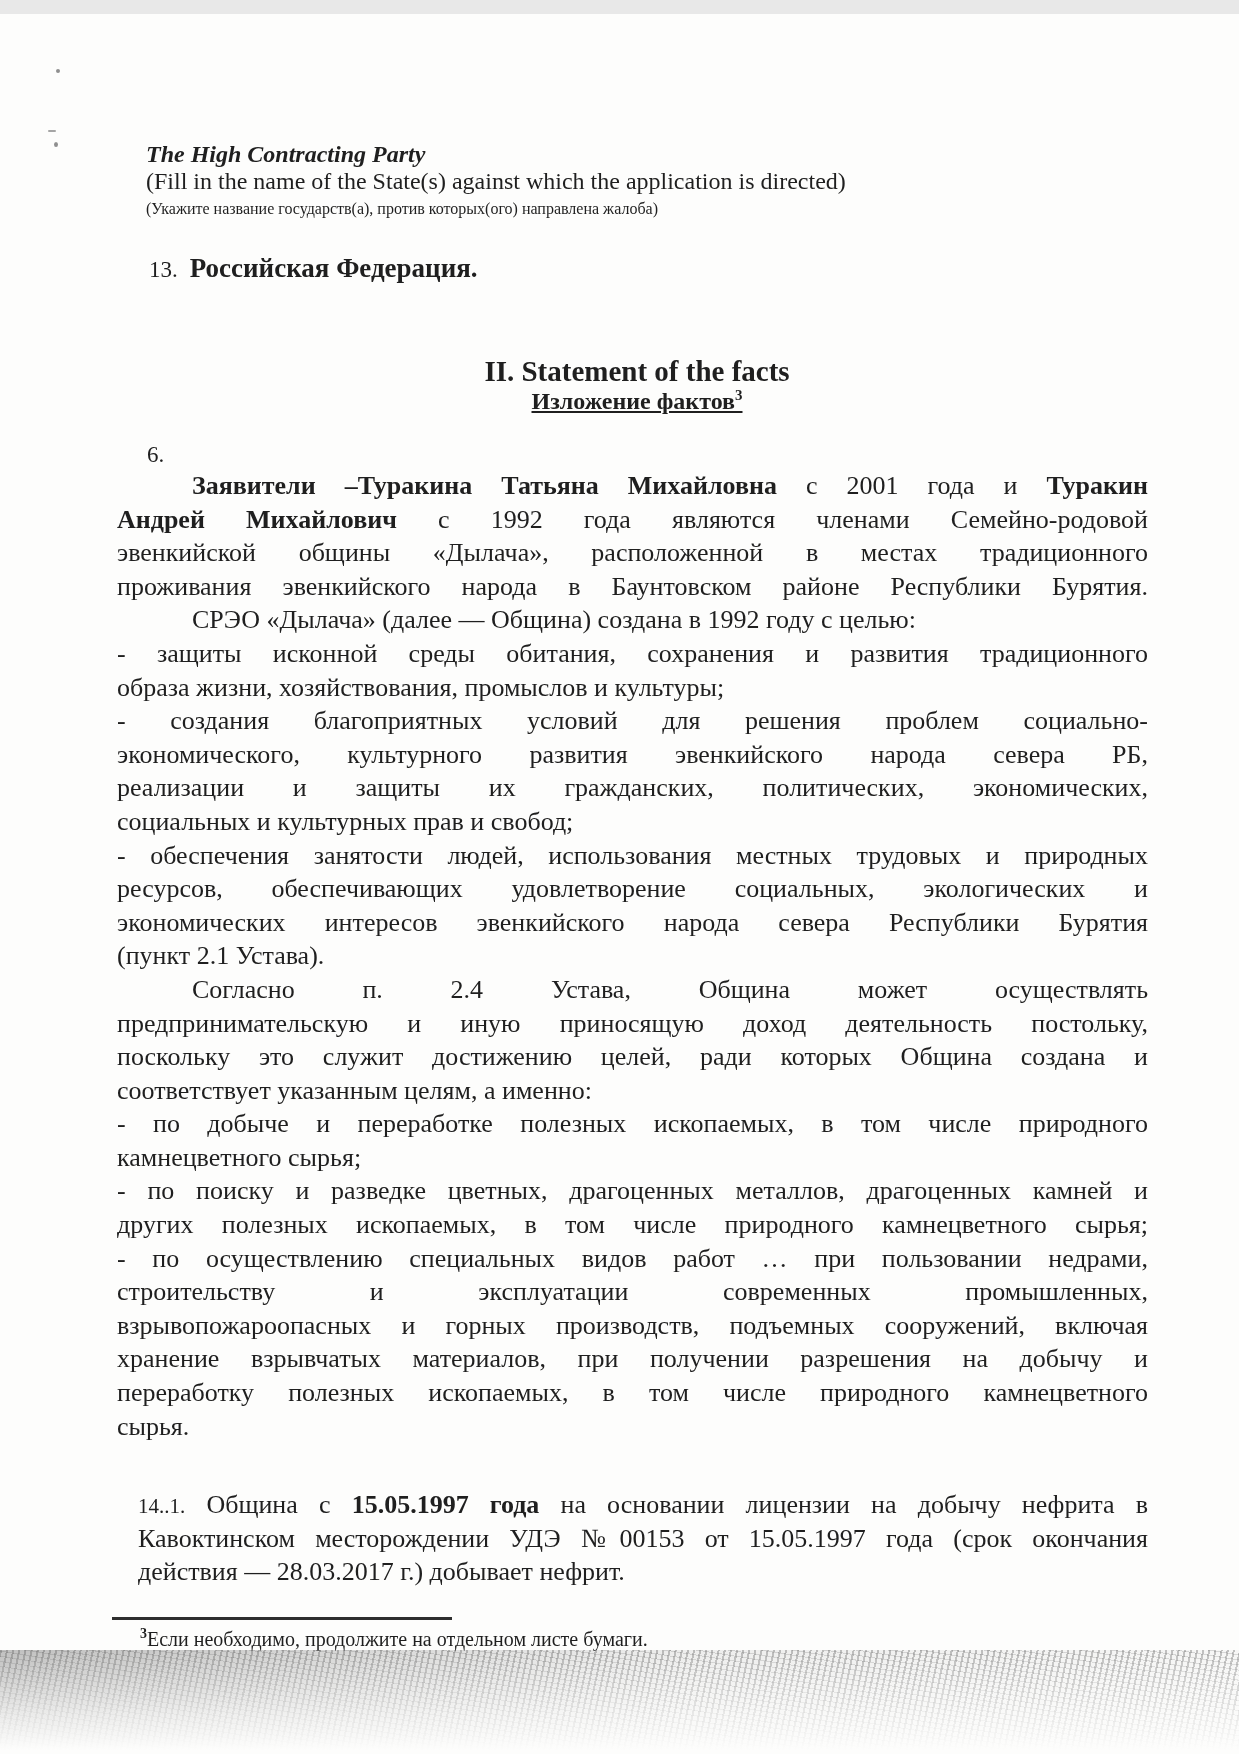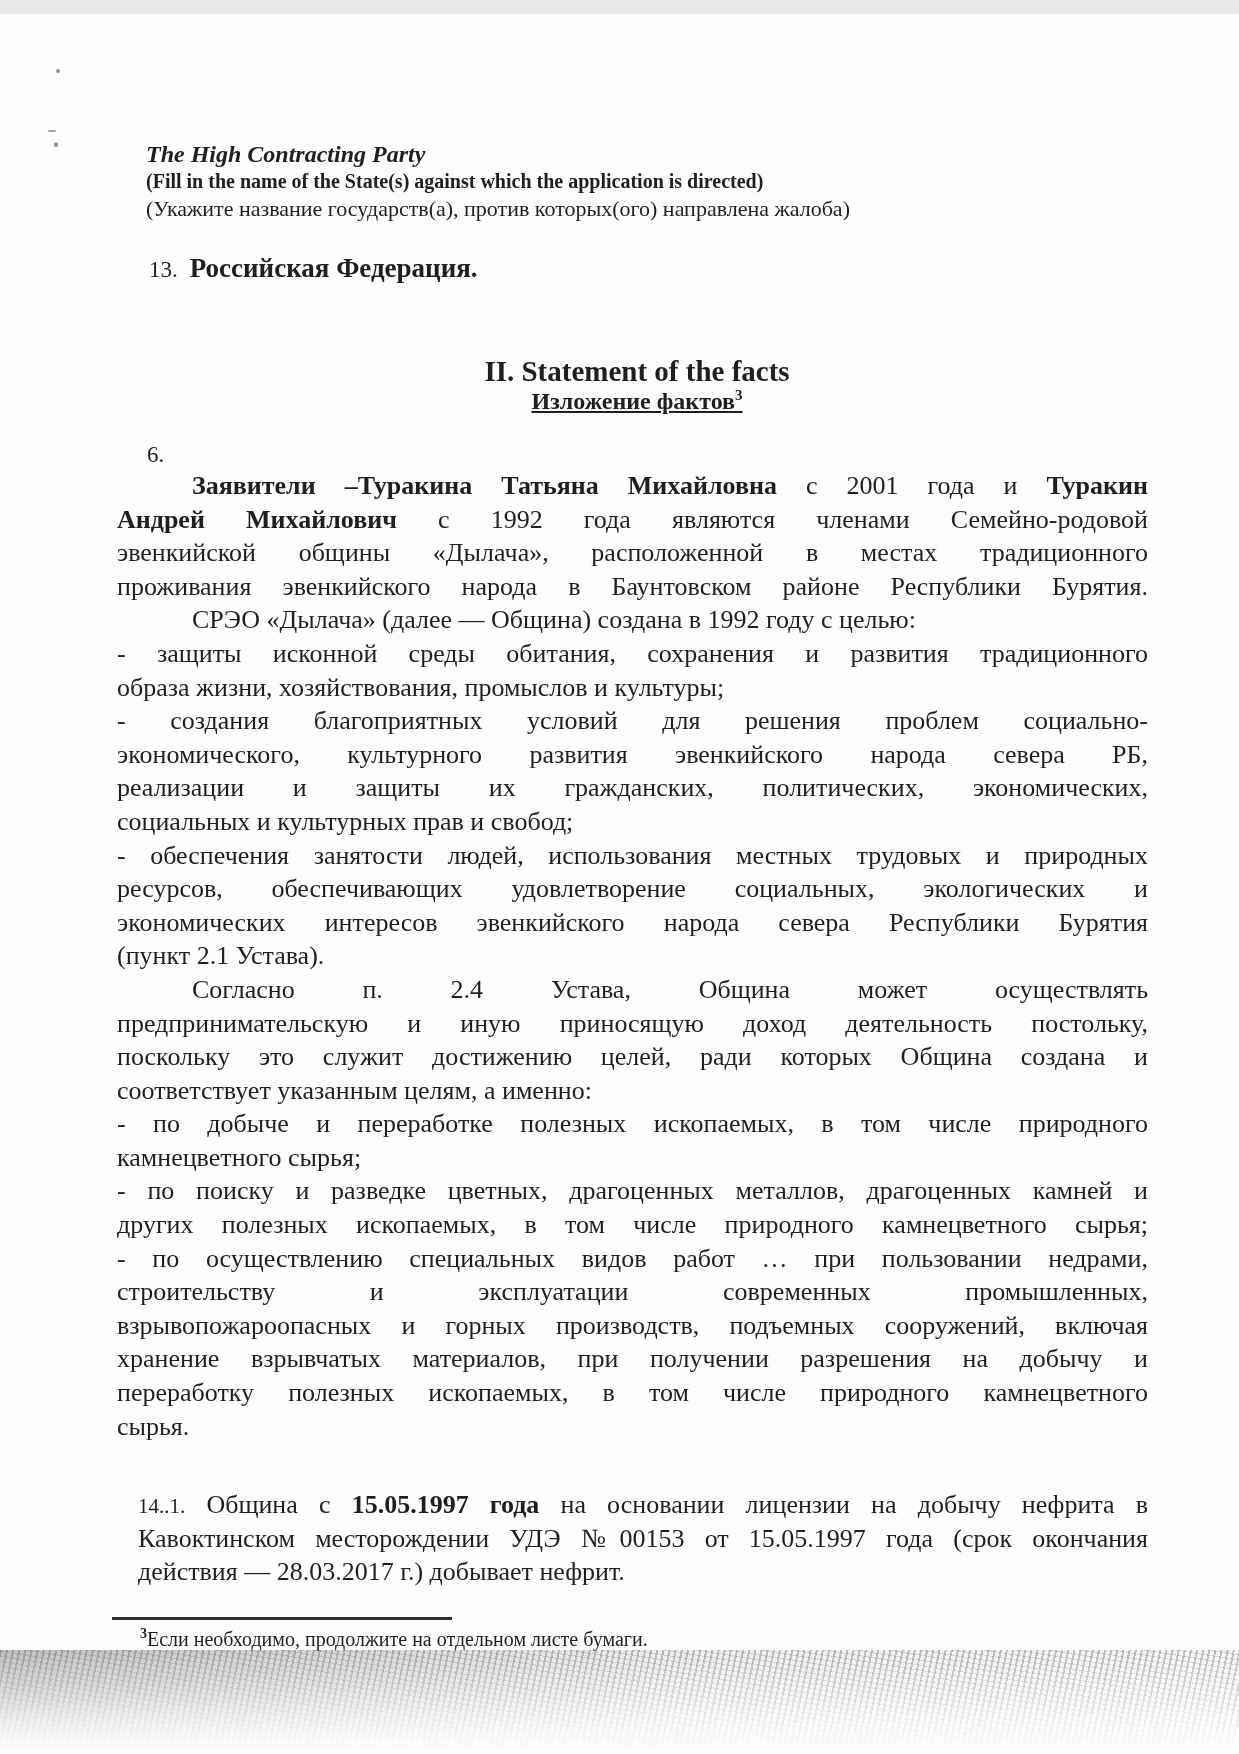--- a/index.html
+++ b/index.html
@@ -6,22 +6,22 @@
   html,body{ margin:0; padding:0; background:#e8e8e8; }
   .page{
     position:relative; width:1239px; height:1754px;
     background:var(--page); color:var(--ink);
     font-family:"Liberation Serif", serif;
     overflow:hidden; margin:14px auto;
   }
   
   .hdr{ position:absolute; left:146px; top:126px; }
   .h-title{ font-size:24px; font-weight:bold; font-style:italic; line-height:28px; }
-  .h-en{ font-size:20px; line-height:27px;font-weight:bold; }
-  .h-ru{ font-size:22px; line-height:27px; }
+  .h-en{ font-size:24px; line-height:27px; }
+  .h-ru{ font-size:16px; line-height:27px; }
   
   .item13{ position:absolute; left:149px; top:238px; line-height:32px; }
   .item13 .num{ font-size:23px; }
   .item13 .val{ font-size:27px; font-weight:bold; margin-left:12px;text-align:center; }
   
   .sect{ position:absolute; left:117px; top:342px; width:1040px; text-align:center; font-weight:bold; }
   .s-en{ font-size:29px; line-height:30px; }
   .s-ru{ font-size:24px; line-height:30px;text-decoration:underline; }
   .sup{ font-size:15px; vertical-align:super; line-height:0; }
   

